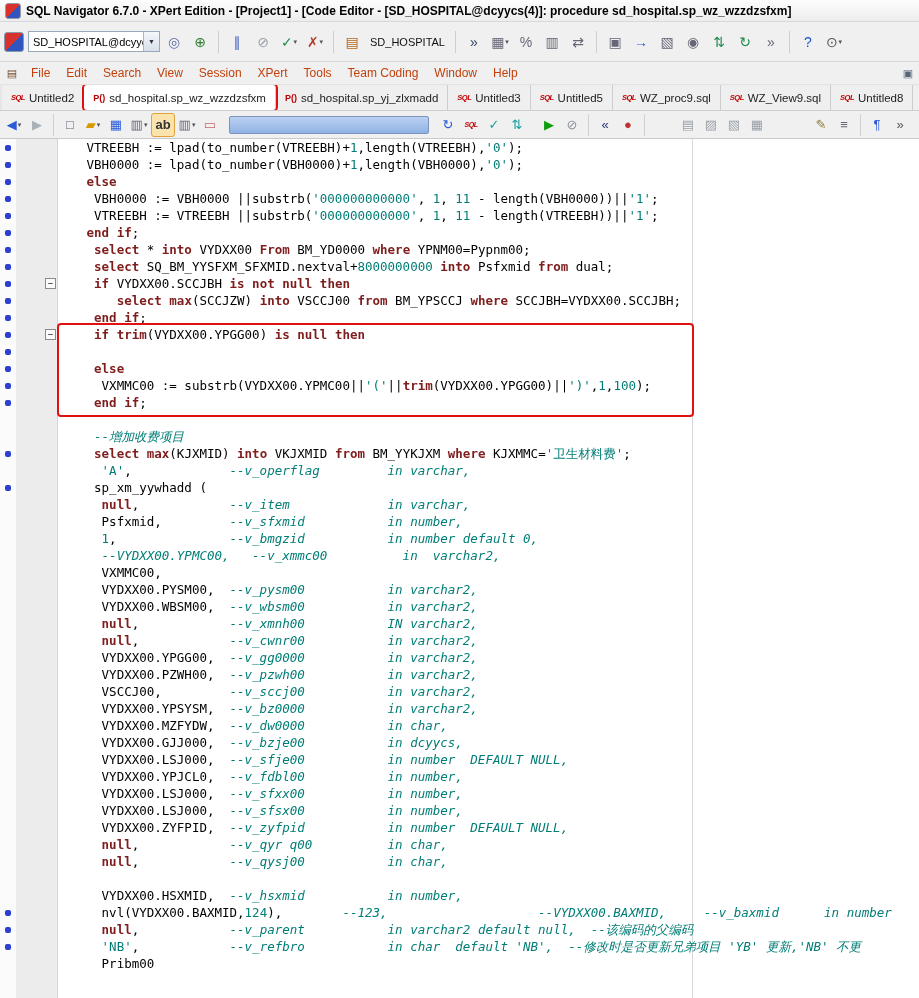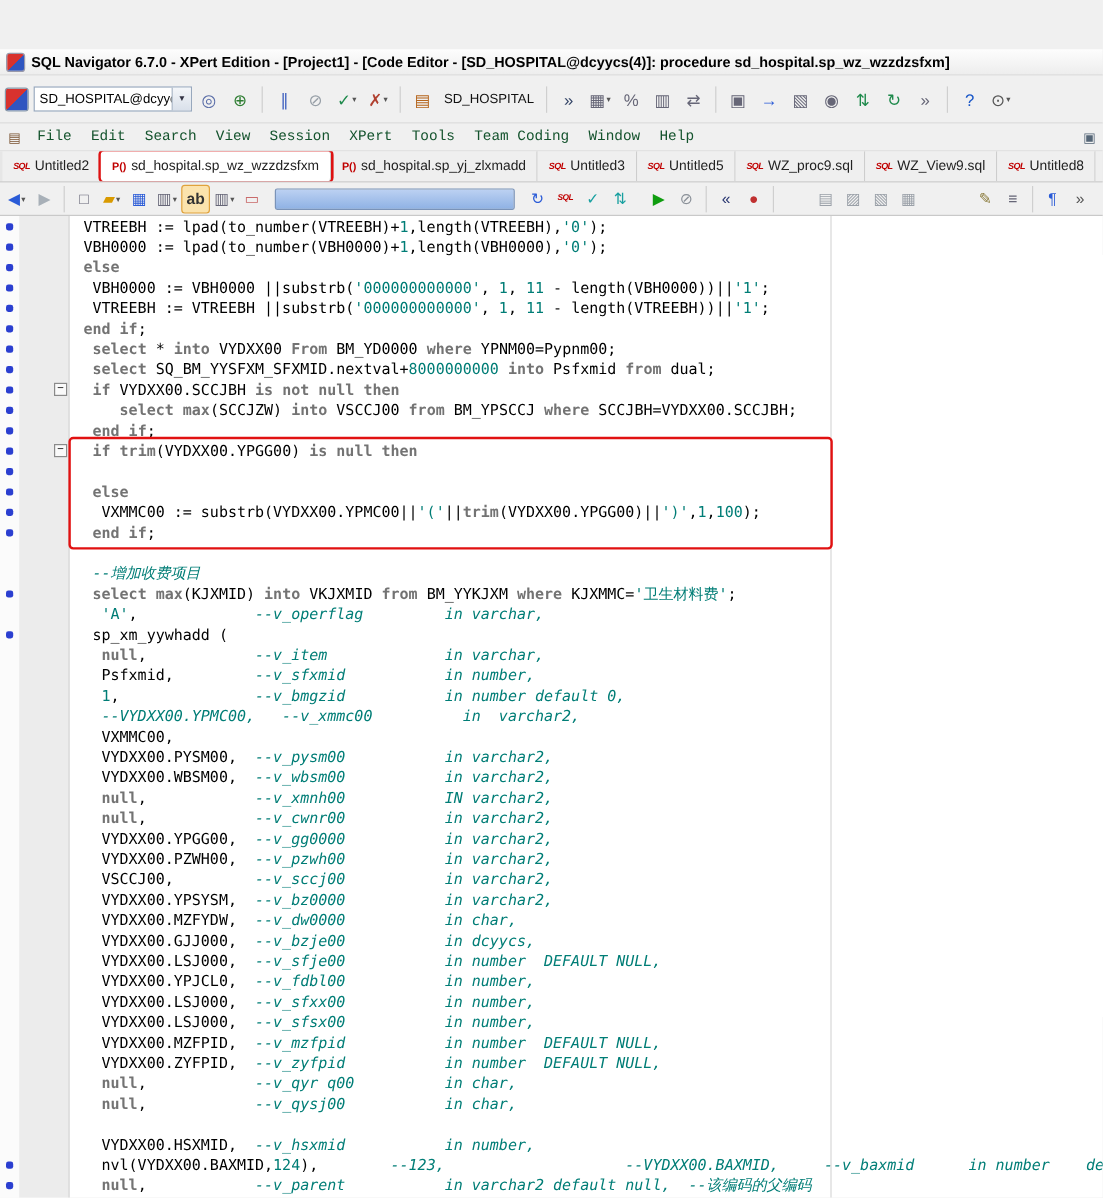--- a/index.html
+++ b/index.html
@@ -1,21 +1,21 @@
 <!DOCTYPE html>
 <html><head>
 <meta charset="utf-8">
 <style>
   html,body{margin:0;padding:0;width:919px;height:998px;overflow:hidden;background:#f0f0f0;
     font-family:"Liberation Sans",sans-serif;}
   .window{width:919px;height:998px;position:relative;background:#f0f0f0;}
 
   
   .titlebar{height:22px;display:flex;align-items:center;gap:5px;padding-left:5px;
-    background:linear-gradient(#fdfdfd,#ededed);border-bottom:1px solid #d8d8d8;box-sizing:border-box;margin-top:41px;}
+    background:linear-gradient(#fdfdfd,#ededed);border-bottom:1px solid #d8d8d8;box-sizing:border-box;}
   .app-logo{width:14px;height:14px;border-radius:3px;flex:0 0 auto;
     background:linear-gradient(135deg,#d8322e 0 50%,#2f55c0 50% 100%);border:1px solid #99a;}
   .title-text{font-size:12px;font-weight:bold;color:#000;white-space:nowrap;}
 
   
   .toolbar{display:flex;align-items:center;background:#f0f0f0;box-sizing:border-box;}
   .tb1{height:40px;padding:0 4px;border-bottom:1px solid #d8d8d8;gap:2px;}
   .tb2{height:28px;padding:0 3px;border-bottom:1px solid #c9c9c9;gap:1px;}
   .tbicon{display:inline-flex;align-items:center;justify-content:center;border-radius:3px;
     cursor:default;user-select:none;}
@@ -35,21 +35,21 @@
   .qinput{height:18px;border:1px solid #7a93b8;border-radius:2px;box-sizing:border-box;
     background:linear-gradient(180deg,#bcd1f2,#8fb2e4);outline:none;padding:0 4px;font-size:11px;}
   .sqlbadge{font-size:7px;font-weight:bold;font-style:italic;color:#c00000;width:22px;height:22px;
     display:inline-flex;align-items:center;justify-content:center;letter-spacing:-0.5px;}
 
   
   .menubar{height:22px;display:flex;align-items:center;padding-left:4px;font-size:12px;
     border-bottom:1px solid #e2e2e2;background:#f0f0f0;}
   .menubar .micon{width:16px;height:16px;display:inline-flex;align-items:center;justify-content:center;
     font-size:11px;margin-right:3px;}
-  .mitem{padding:2px 8px;color:#14532d;cursor:default;font-family:Liberation Mono, monospace;}
+  .mitem{padding:2px 8px;color:#c2410c;cursor:default;}
   .mspacer{flex:1;}
 
   
   .tabbar{height:26px;display:flex;align-items:stretch;background:#e6e6e6;border-bottom:1px solid #cfcfcf;
     padding-left:2px;position:relative;overflow:hidden;box-sizing:border-box;}
   .tab{display:flex;align-items:center;gap:4px;padding:0 9px;font-size:11.5px;color:#222;
     background:#efefef;border-right:1px solid #cdcdcd;white-space:nowrap;cursor:default;position:relative;}
   .tab.active{background:#ffffff;}
   .tab.flagged{box-shadow:0 0 0 2px #dd1111;border-radius:3px;z-index:3;}
   .ticon{font-size:7.5px;font-weight:bold;font-style:italic;color:#c00000;letter-spacing:-0.5px;}
@@ -61,23 +61,23 @@
   .u-dots{position:absolute;left:0;top:0;bottom:0;width:16px;background:#fbfbfb;}
   .u-gut{position:absolute;left:16px;top:0;bottom:0;width:42px;background:#ececec;border-right:1px solid #d6d6d6;box-sizing:border-box;}
   .margin-guide{position:absolute;left:692px;top:0;bottom:0;width:0;border-left:1px solid #d8d8d8;}
   .lines{position:relative;z-index:1;}
   .line{height:17px;display:flex;align-items:stretch;white-space:pre;}
   .m-cell{width:16px;flex:0 0 auto;display:flex;align-items:center;justify-content:center;}
   .dot{width:6px;height:6px;border-radius:2px;background:#2b3fd0;}
   .g-cell{width:42px;flex:0 0 auto;display:flex;align-items:center;justify-content:flex-end;}
   .fold{width:11px;height:11px;box-sizing:border-box;border:1px solid #8a8a8a;background:#fafafa;
     font-size:9px;line-height:8px;text-align:center;color:#222;margin-right:2px;cursor:pointer;}
-  .c-cell{padding-left:4px;font-size:12.5px;line-height:17px;white-space:pre;}
+  .c-cell{padding-left:21px;font-size:12.5px;line-height:17px;white-space:pre;}
   .pl{color:#000;}
-  .kw{color:#737373;font-weight:bold;}
+  .kw{color:#7f1d1d;font-weight:bold;}
   .lit{color:#007d76;}
   .com{color:#007d76;font-style:italic;}
   .code-annotation{position:absolute;left:57px;top:184px;width:633px;height:90px;
     border:2px solid #e11111;border-radius:4px;z-index:4;pointer-events:none;}
 </style>
 </head>
 <body>
 
 <div class="window">
 
@@ -345,21 +345,20 @@
         <div class="line"><span class="m-cell"></span><span class="g-cell"></span><span class="c-cell"><span class="pl">   VYDXX00.YPGG00,  </span><span class="com">--v_gg0000           in varchar2,</span></span></div>
         <div class="line"><span class="m-cell"></span><span class="g-cell"></span><span class="c-cell"><span class="pl">   VYDXX00.PZWH00,  </span><span class="com">--v_pzwh00           in varchar2,</span></span></div>
         <div class="line"><span class="m-cell"></span><span class="g-cell"></span><span class="c-cell"><span class="pl">   VSCCJ00,         </span><span class="com">--v_sccj00           in varchar2,</span></span></div>
         <div class="line"><span class="m-cell"></span><span class="g-cell"></span><span class="c-cell"><span class="pl">   VYDXX00.YPSYSM,  </span><span class="com">--v_bz0000           in varchar2,</span></span></div>
         <div class="line"><span class="m-cell"></span><span class="g-cell"></span><span class="c-cell"><span class="pl">   VYDXX00.MZFYDW,  </span><span class="com">--v_dw0000           in char,</span></span></div>
         <div class="line"><span class="m-cell"></span><span class="g-cell"></span><span class="c-cell"><span class="pl">   VYDXX00.GJJ000,  </span><span class="com">--v_bzje00           in dcyycs,</span></span></div>
         <div class="line"><span class="m-cell"></span><span class="g-cell"></span><span class="c-cell"><span class="pl">   VYDXX00.LSJ000,  </span><span class="com">--v_sfje00           in number  DEFAULT NULL,</span></span></div>
         <div class="line"><span class="m-cell"></span><span class="g-cell"></span><span class="c-cell"><span class="pl">   VYDXX00.YPJCL0,  </span><span class="com">--v_fdbl00           in number,</span></span></div>
         <div class="line"><span class="m-cell"></span><span class="g-cell"></span><span class="c-cell"><span class="pl">   VYDXX00.LSJ000,  </span><span class="com">--v_sfxx00           in number,</span></span></div>
         <div class="line"><span class="m-cell"></span><span class="g-cell"></span><span class="c-cell"><span class="pl">   VYDXX00.LSJ000,  </span><span class="com">--v_sfsx00           in number,</span></span></div>
-        <div class="line"><span class="m-cell"></span><span class="g-cell"></span><span class="c-cell"><span class="pl">   VYDXX00.MZFPID,  </span><span class="com">--v_mzfpid           in number  DEFAULT NULL,</span></span></div>
         <div class="line"><span class="m-cell"></span><span class="g-cell"></span><span class="c-cell"><span class="pl">   VYDXX00.ZYFPID,  </span><span class="com">--v_zyfpid           in number  DEFAULT NULL,</span></span></div>
         <div class="line"><span class="m-cell"></span><span class="g-cell"></span><span class="c-cell"><span class="pl">   </span><span class="kw">null</span><span class="pl">,            </span><span class="com">--v_qyr q00          in char,</span></span></div>
         <div class="line"><span class="m-cell"></span><span class="g-cell"></span><span class="c-cell"><span class="pl">   </span><span class="kw">null</span><span class="pl">,            </span><span class="com">--v_qysj00           in char,</span></span></div>
         <div class="line"><span class="m-cell"></span><span class="g-cell"></span></div>
         <div class="line"><span class="m-cell"></span><span class="g-cell"></span><span class="c-cell"><span class="pl">   VYDXX00.HSXMID,  </span><span class="com">--v_hsxmid           in number,</span></span></div>
         <div class="line"><span class="m-cell"><span class="dot"></span></span><span class="g-cell"></span><span class="c-cell"><span class="pl">   nvl(VYDXX00.BAXMID,</span><span class="lit">124</span><span class="pl">),</span><span class="com">        --123,                    --VYDXX00.BAXMID,     --v_baxmid      in number    default nu</span></span></div>
         <div class="line"><span class="m-cell"><span class="dot"></span></span><span class="g-cell"></span><span class="c-cell"><span class="pl">   </span><span class="kw">null</span><span class="pl">,            </span><span class="com">--v_parent           in varchar2 default null,  --该编码的父编码</span></span></div>
         <div class="line"><span class="m-cell"><span class="dot"></span></span><span class="g-cell"></span><span class="c-cell"><span class="pl">   </span><span class="lit">'NB'</span><span class="pl">,            </span><span class="com">--v_refbro           in char  default 'NB',  --修改时是否更新兄弟项目 'YB' 更新,'NB' 不更</span></span></div>
         <div class="line"><span class="m-cell"></span><span class="g-cell"></span><span class="c-cell"><span class="pl">   Pribm00</span></span></div>
       </div>

